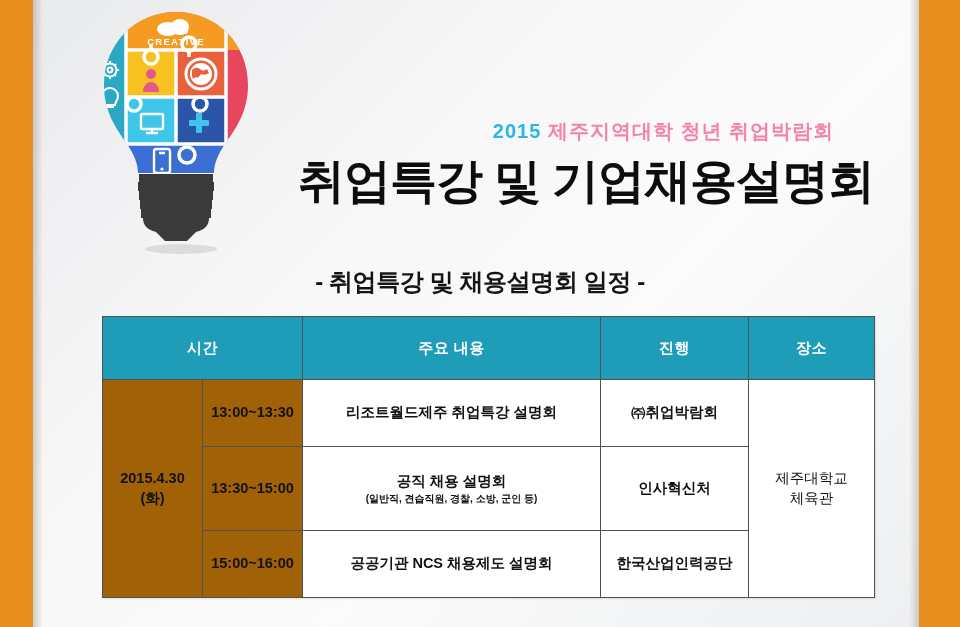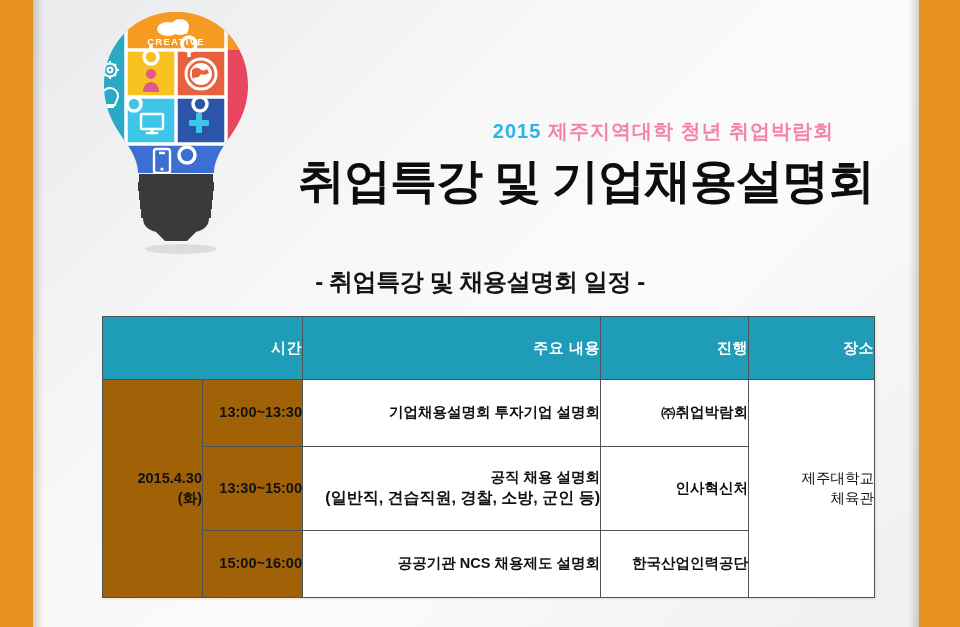--- a/index.html
+++ b/index.html
@@ -92,21 +92,21 @@
     left: 102px;
     top: 316px;
     width: 772px;
     border-collapse: collapse;
     table-layout: fixed;
     background: #fff;
     box-shadow: 1px 1px 2px rgba(0,0,0,.10);
   }
   #schedule th, #schedule td {
     border: 1px solid #4d5256;
-    text-align: right;
+    text-align: center;
     vertical-align: middle;
     font-size: 14.5px;
     color: #111;
     line-height: 1.35;
   }
   #schedule thead th {
     background: #1f9cb7;
     color: #ffffff;
     font-weight: 700;
     height: 63px;
@@ -118,21 +118,21 @@
     color: #ffffff;
     font-weight: 700;
   }
   td.date   { width: 100px; font-size: 14px; }
   td.time   { width: 100px; font-size: 14px; }
   td.topic  { width: 298px; font-weight: 700; }
   td.host   { width: 148px; font-weight: 700; }
   td.place  { width: 126px; font-weight: 400; }
   tr.r1 td, tr.r3 td { height: 67px; }
   tr.r2 td { height: 84px; }
-  td.topic .sub { display: block; font-size: 16px; font-weight: 700; }
+  td.topic .sub { display: block; font-size: 10px; font-weight: 700; }
 </style>
 </head>
 <body>
 
 <div id="poster">
 
   <div class="side-bar left"></div>
   <div class="bar-shadow-left"></div>
   <div class="side-bar right"></div>
   <div class="bar-shadow-right"></div>
@@ -268,21 +268,21 @@
       </tr>
     </thead>
     <tbody>
       <tr class="r1">
         <td class="teal date" rowspan="3">
           <span>2015.4.30</span><br>
           <span>(화)</span>
         </td>
         <td class="teal time">13:00~13:30</td>
         <td class="topic">
-          <span>기업채용설명회 투자기업 설명회</span>
+          <span>리조트월드제주 취업특강 설명회</span>
         </td>
         <td class="host">㈜취업박람회</td>
         <td class="place" rowspan="3">
           <span>제주대학교</span><br>
           <span>체육관</span>
         </td>
       </tr>
       <tr class="r2">
         <td class="teal time">13:30~15:00</td>
         <td class="topic">

